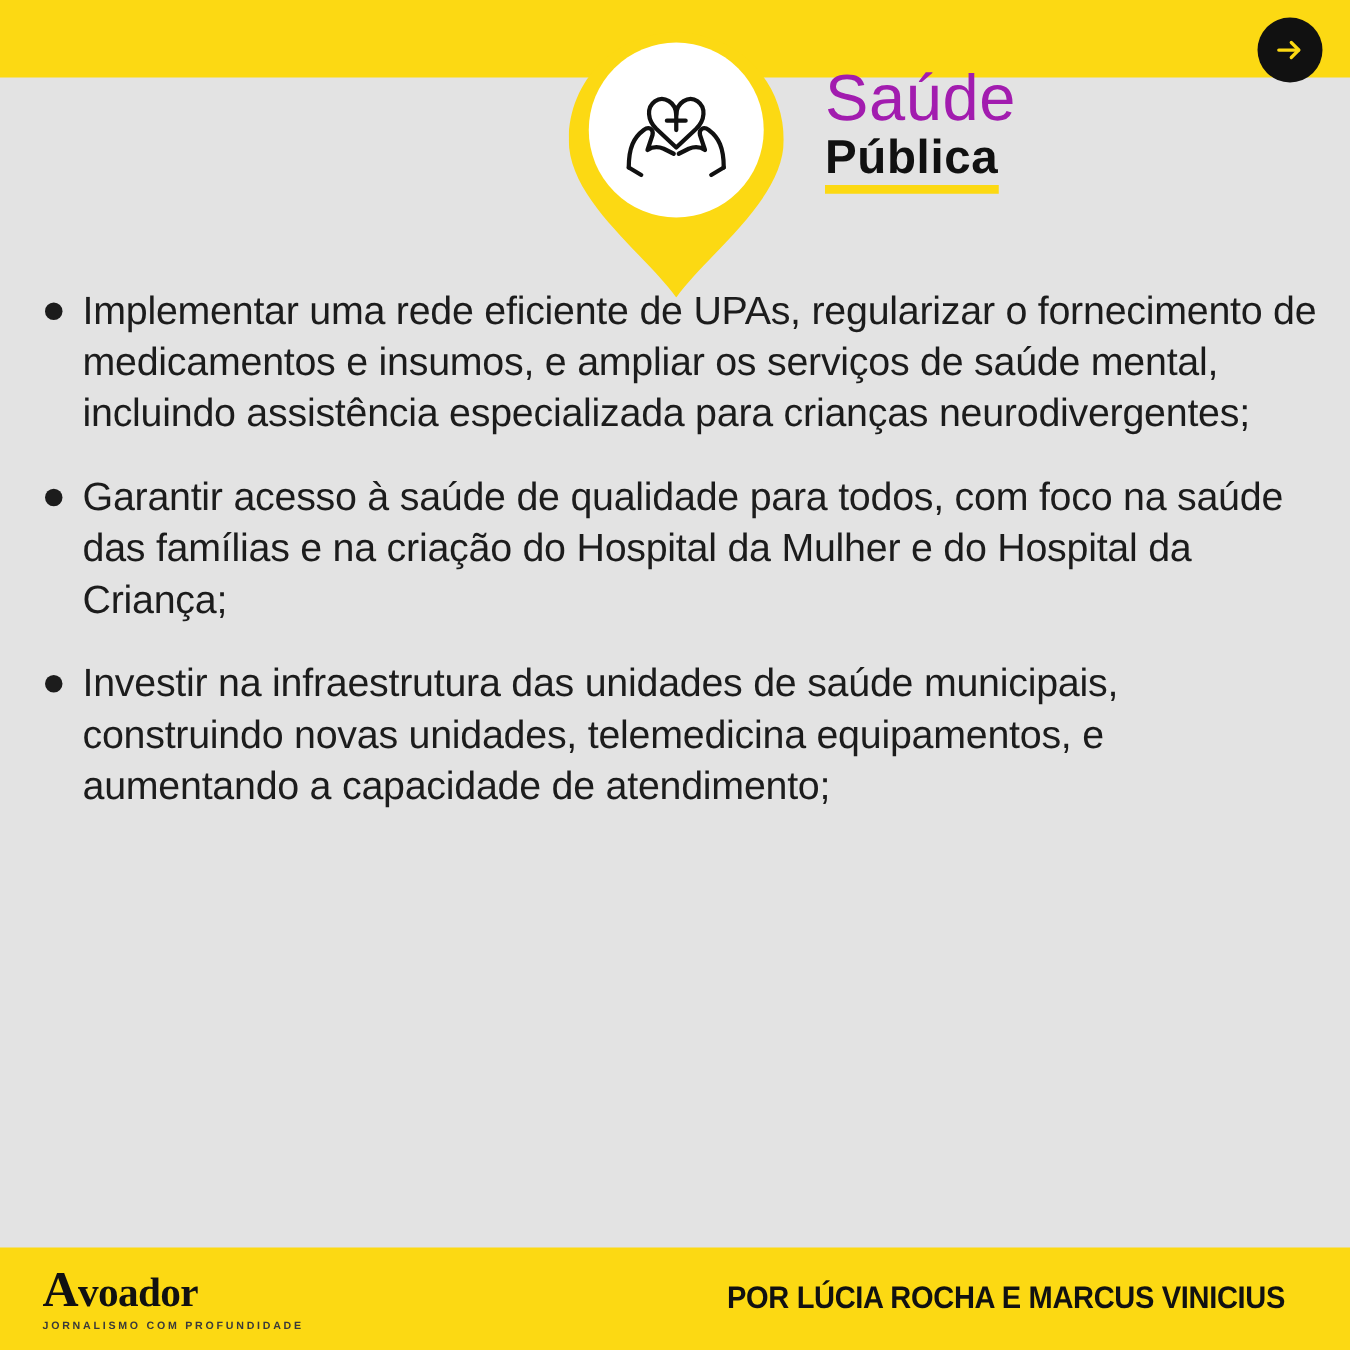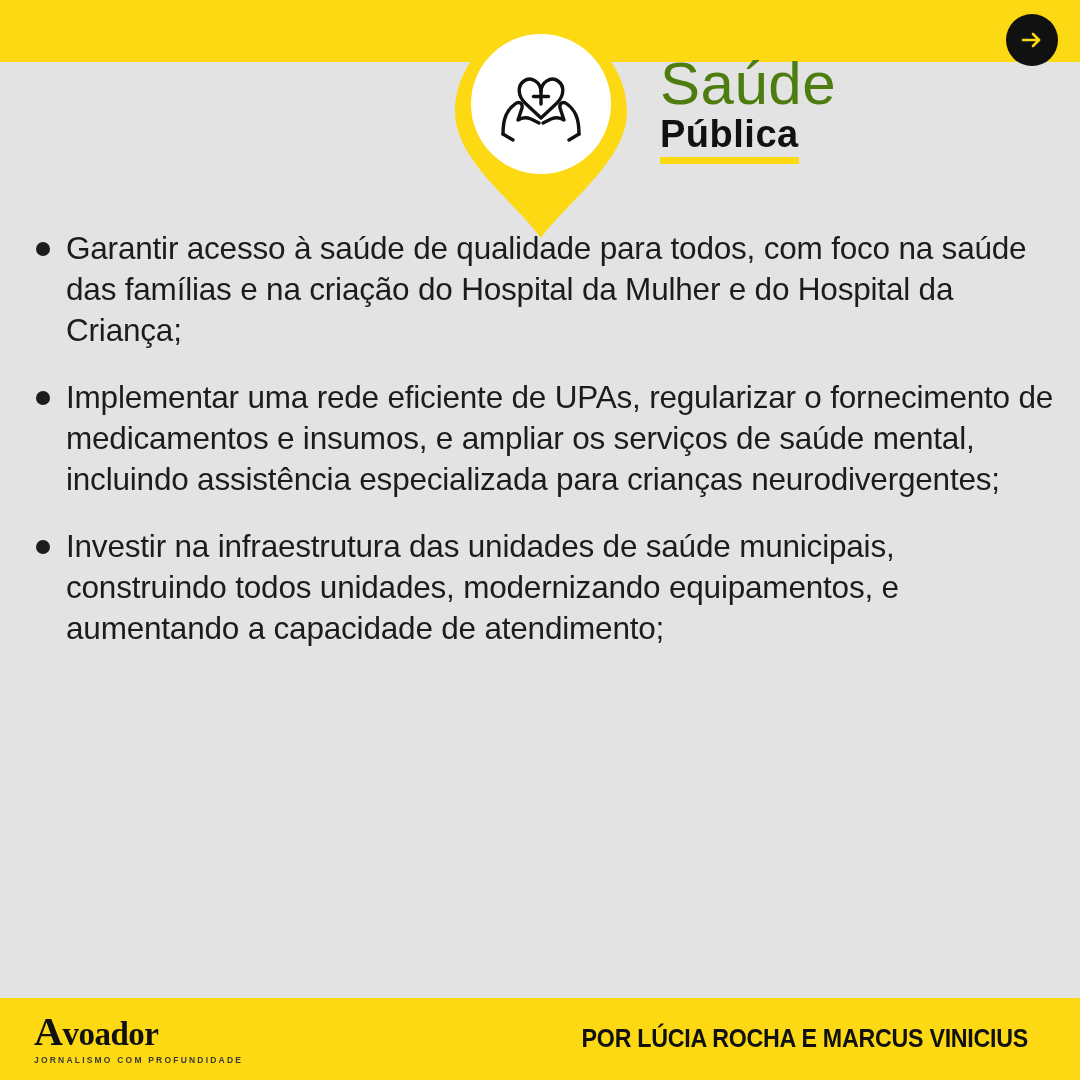--- a/index.html
+++ b/index.html
@@ -72,23 +72,23 @@
   }
 
   
   .title-block {
     position: absolute;
     top: 52px;
     left: 660px;
     width: 360px;
   }
   .title-line1 {
-    font-size: 60px;
+    font-size: 52px;
     font-weight: 400;
-    color: #4d7c0f;
+    color: #a21caf;
     letter-spacing: .5px;
     line-height: 1.05;
   }
   .title-line2 {
     font-size: 38px;
     font-weight: 700;
     color: #111111;
     letter-spacing: .5px;
     line-height: 1.05;
     display: inline-block;
@@ -212,31 +212,31 @@
 
   <div class="title-block">
     <div class="title-line1">Saúde</div>
     <div class="title-line2">Pública</div>
   </div>
 
   <div class="content">
 
     <div class="bullet-row">
       <span class="bullet-dot"></span>
-      <div class="bullet-text">Garantir acesso à saúde de qualidade para todos, com foco na saúde das famílias e na criação do Hospital da Mulher e do Hospital da Criança;</div>
+      <div class="bullet-text">Implementar uma rede eficiente de UPAs, regularizar o fornecimento de medicamentos e insumos, e ampliar os serviços de saúde mental, incluindo assistência especializada para crianças neurodivergentes;</div>
     </div>
 
     <div class="bullet-row">
       <span class="bullet-dot"></span>
-      <div class="bullet-text">Implementar uma rede eficiente de UPAs, regularizar o fornecimento de medicamentos e insumos, e ampliar os serviços de saúde mental, incluindo assistência especializada para crianças neurodivergentes;</div>
+      <div class="bullet-text">Garantir acesso à saúde de qualidade para todos, com foco na saúde das famílias e na criação do Hospital da Mulher e do Hospital da Criança;</div>
     </div>
 
     <div class="bullet-row">
       <span class="bullet-dot"></span>
-      <div class="bullet-text">Investir na infraestrutura das unidades de saúde municipais, construindo todos unidades, modernizando equipamentos, e aumentando a capacidade de atendimento;</div>
+      <div class="bullet-text">Investir na infraestrutura das unidades de saúde municipais, construindo novas unidades, telemedicina equipamentos, e aumentando a capacidade de atendimento;</div>
     </div>
 
 
   </div>
 
   <div class="bottom-bar">
     <div class="brand">
       <div class="brand-name">
         <span class="big">A</span><span>voador</span>
       </div>

